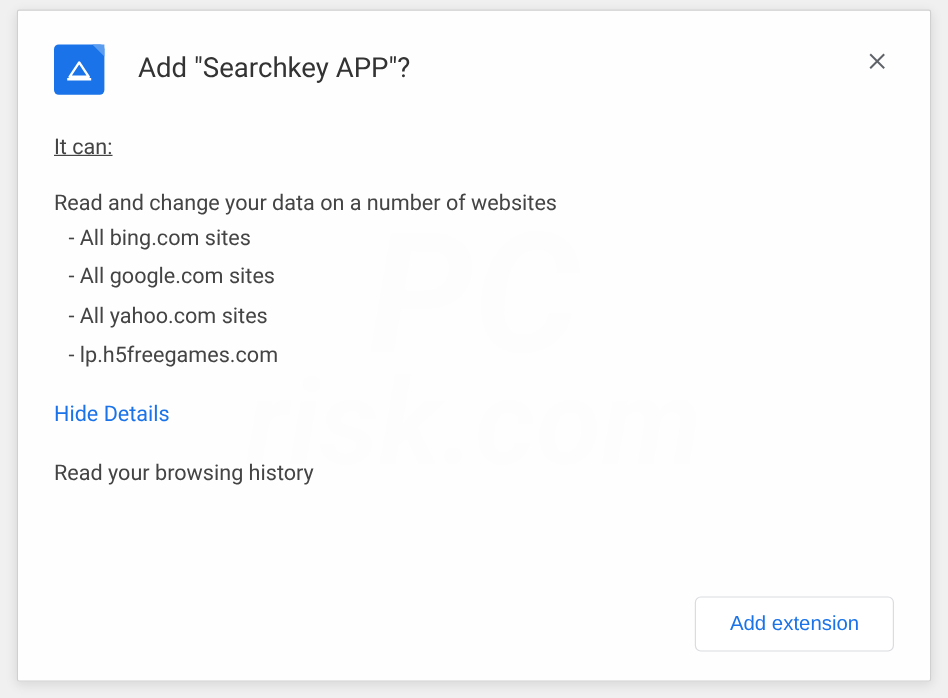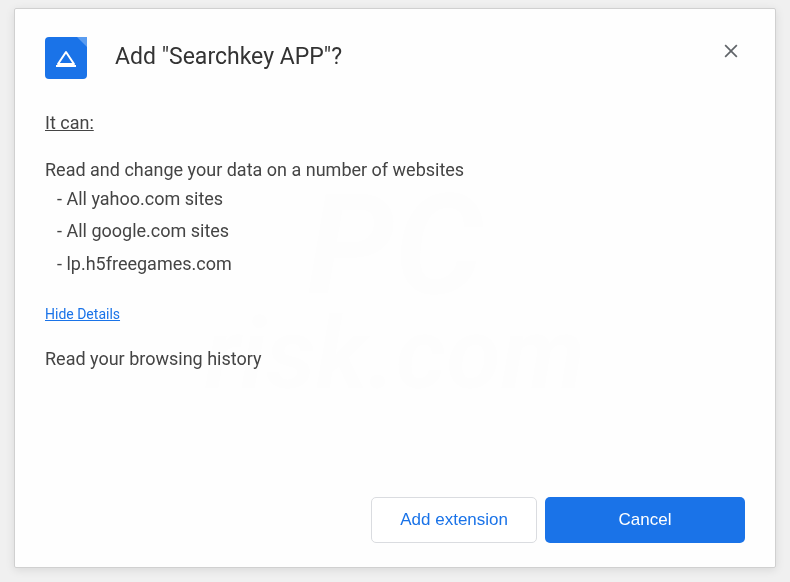--- a/index.html
+++ b/index.html
@@ -119,25 +119,24 @@
     }
     .permission-list li::before {
       content: "- ";
     }
     .permission-list li {
       margin-left: 12px;
       margin-bottom: 4px;
     }
     .details-link {
       color: #1a73e8;
-      text-decoration: underline;
       cursor: pointer;
       display: inline-block;
       margin-bottom: 20px;
-      font-size: 14px;
+      font-size: 18px;
     }
     .permission-extra {
       margin-bottom: 26px;
     }
     .dialog-footer {
       display: flex;
       justify-content: flex-end;
       gap: 8px;
       margin-top: 10px;
     }
@@ -183,25 +182,25 @@
         <line x1="5" y1="5" x2="19" y2="19" stroke="#5f6368" stroke-width="2"></line>
         <line x1="19" y1="5" x2="5" y2="19" stroke="#5f6368" stroke-width="2"></line>
       </svg>
     </button>
   </div>
 
   <div class="dialog-body">
     <div class="permissions-intro">It can:</div>
     <div class="permission-heading">Read and change your data on a number of websites</div>
     <ul class="permission-list">
+      <li>All bing.com sites</li>
+      <li>All google.com sites</li>
       <li>All yahoo.com sites</li>
-      <li>All google.com sites</li>
       <li>lp.h5freegames.com</li>
     </ul>
     <a class="details-link">Hide Details</a>
     <div class="permission-extra">Read your browsing history</div>
   </div>
 
   <div class="dialog-footer">
     <button class="btn btn-secondary">Add extension</button>
-    <button class="btn btn-primary">Cancel</button>
   </div>
 </div>
 
 </body></html>

